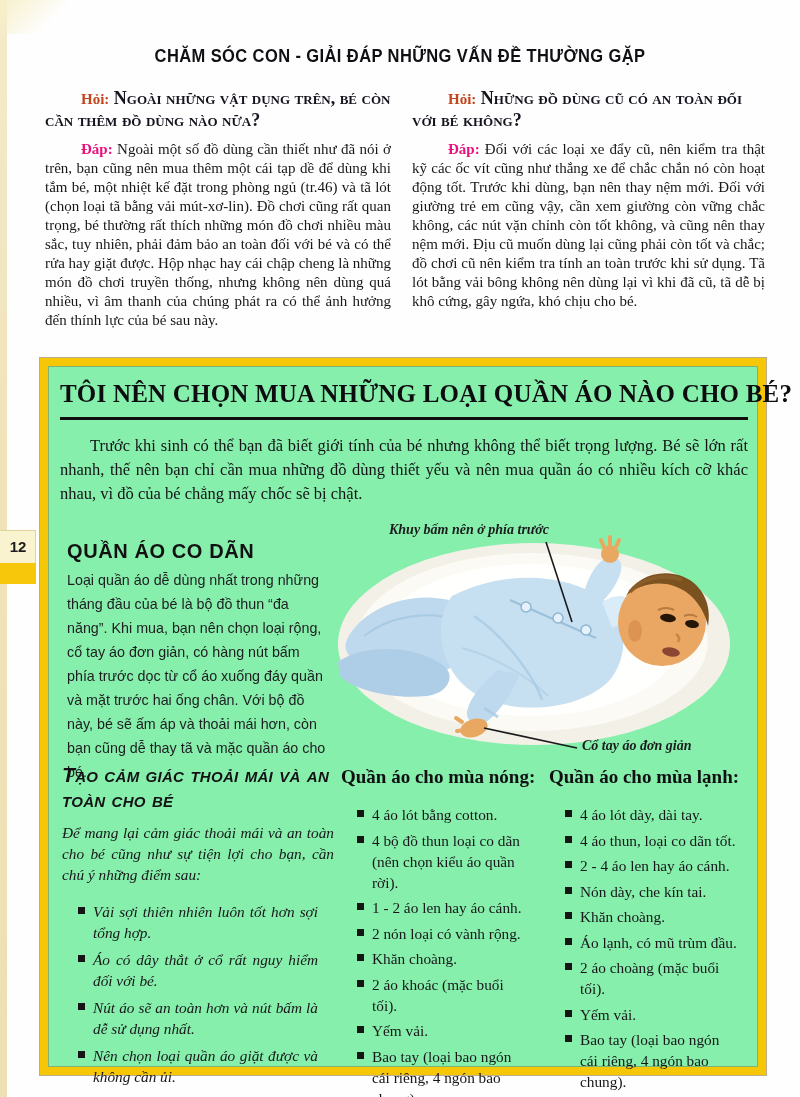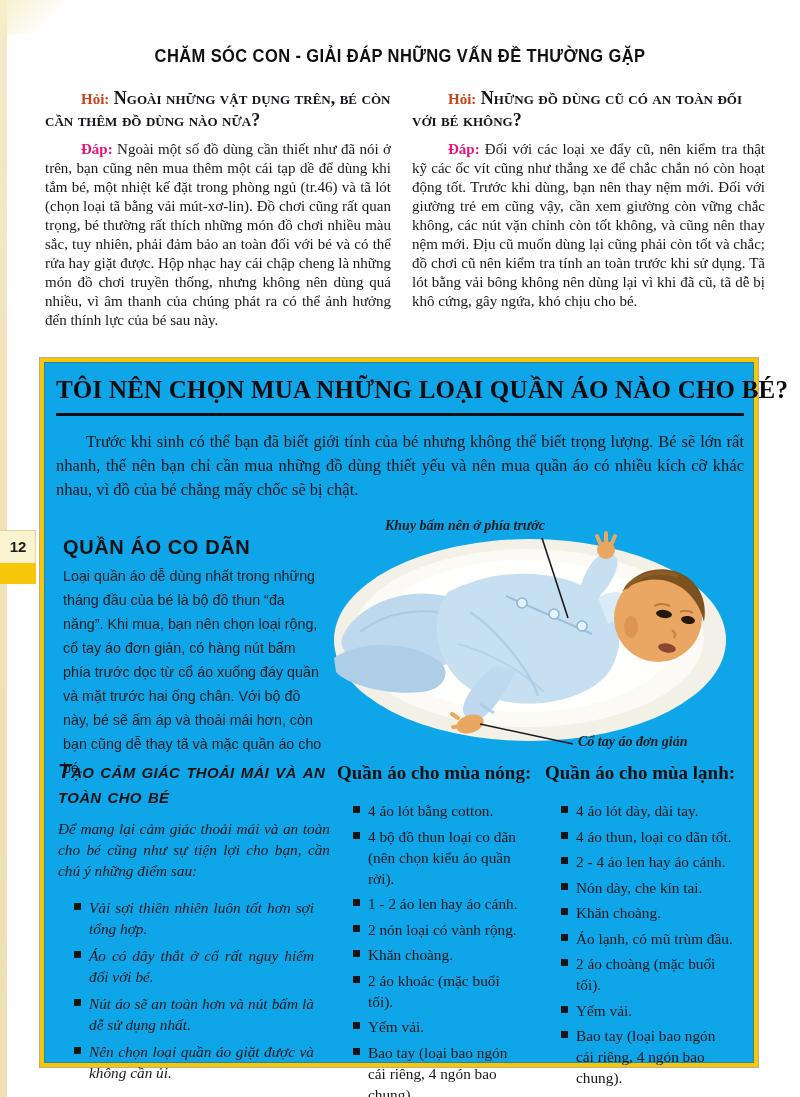--- a/index.html
+++ b/index.html
@@ -23,21 +23,21 @@
   .qa-right{left:412px;width:353px;}
   .question{font-weight:bold;font-variant:small-caps;font-size:18px;line-height:21px;
         text-indent:36px;color:#14141f;margin:0;}
   .q-label{font-variant:normal;font-size:15px;font-weight:bold;}
   .answer{margin:9px 0 0 0;font-size:15px;line-height:19px;text-align:justify;
         text-indent:36px;color:#17171a;}
   .a-label{font-weight:bold;}
 
   
   .big-box{position:absolute;left:40px;top:358px;width:710px;height:701px;
-        border:4px solid #0f172a;background:#0ea5e9;
+        border:8px solid #0f172a;background:#86efac;
         box-shadow:0 0 0 1px rgba(110,75,0,.45), inset 0 0 0 1px rgba(110,75,0,.35);}
   .box-title{position:absolute;left:12px;top:14px;right:10px;margin:0;
         font-size:25px;font-weight:bold;letter-spacing:.2px;color:#0d0d10;
         border-bottom:3px solid #0f0f0f;padding-bottom:9px;white-space:nowrap;}
   .box-intro{position:absolute;left:12px;top:68px;width:688px;margin:0;
         font-size:16.5px;line-height:24px;text-align:justify;text-indent:30px;color:#131316;}
 
   
   .page-tab{position:absolute;left:0;top:530px;width:36px;height:54px;}
   .tab-top{position:absolute;left:0;top:0;width:100%;height:33px;

